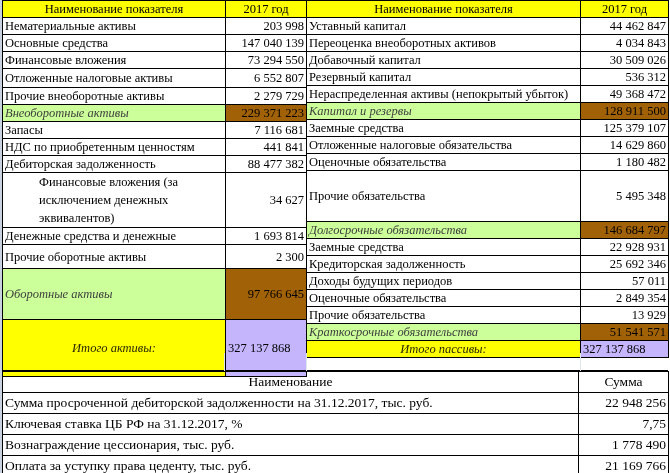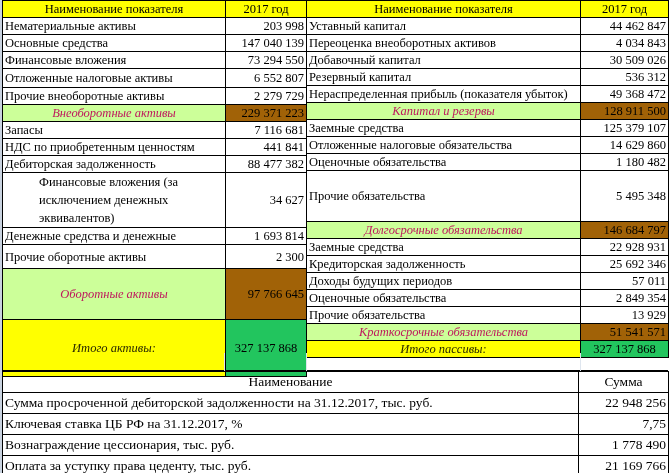--- a/index.html
+++ b/index.html
@@ -22,24 +22,24 @@
     border: 1px solid #000;
     font-size: 12.5px;
     line-height: 14px;
     padding: 0 2px;
     white-space: nowrap;
     overflow: hidden;
     vertical-align: middle;
   }
   .hdr { background: #ffff00; text-align: center; }
   .num { text-align: right; }
-  .sub { background: #ccff99; font-style: italic; text-align: center; color: #be185d; }
+  .sub { background: #ccff99; font-style: italic; text-align: left; color: #404040; }
   .subnum { background: #a16207; text-align: right; }
   .tot { background: #ffff00; font-style: italic; text-align: center; color: #2a2a00; }
-  .totnum { background: #22c55e; text-align: center; }
+  .totnum { background: #c4b5fd; text-align: left; }
   .wrap { white-space: normal; padding-left: 36px; }
 
   #left { left: 2px; top: 0; width: 304px; }
   #right { left: 306px; top: 0; width: 362px; }
   #bottom { left: 2px; top: 371px; width: 666px; }
   #bottom td { font-size: 13.5px; line-height: 16px; height: 21px; }
   .blankline {
     position: absolute; left: 2px; top: 353px; width: 666px; height: 18px;
     border-bottom: 1px solid #000;
   }
@@ -142,21 +142,21 @@
     </tr>
     <tr style="height:17px">
       <td>Добавочный капитал</td>
       <td class="num">30 509 026</td>
     </tr>
     <tr style="height:17px">
       <td>Резервный капитал</td>
       <td class="num">536 312</td>
     </tr>
     <tr style="height:17px">
-      <td>Нераспределенная прибыль (показателя убыток)</td>
+      <td>Нераспределенная активы (непокрытый убыток)</td>
       <td class="num">49 368 472</td>
     </tr>
     <tr style="height:17px">
       <td class="sub">Капитал и резервы</td>
       <td class="subnum">128 911 500</td>
     </tr>
     <tr style="height:17px">
       <td>Заемные средства</td>
       <td class="num">125 379 107</td>
     </tr>

